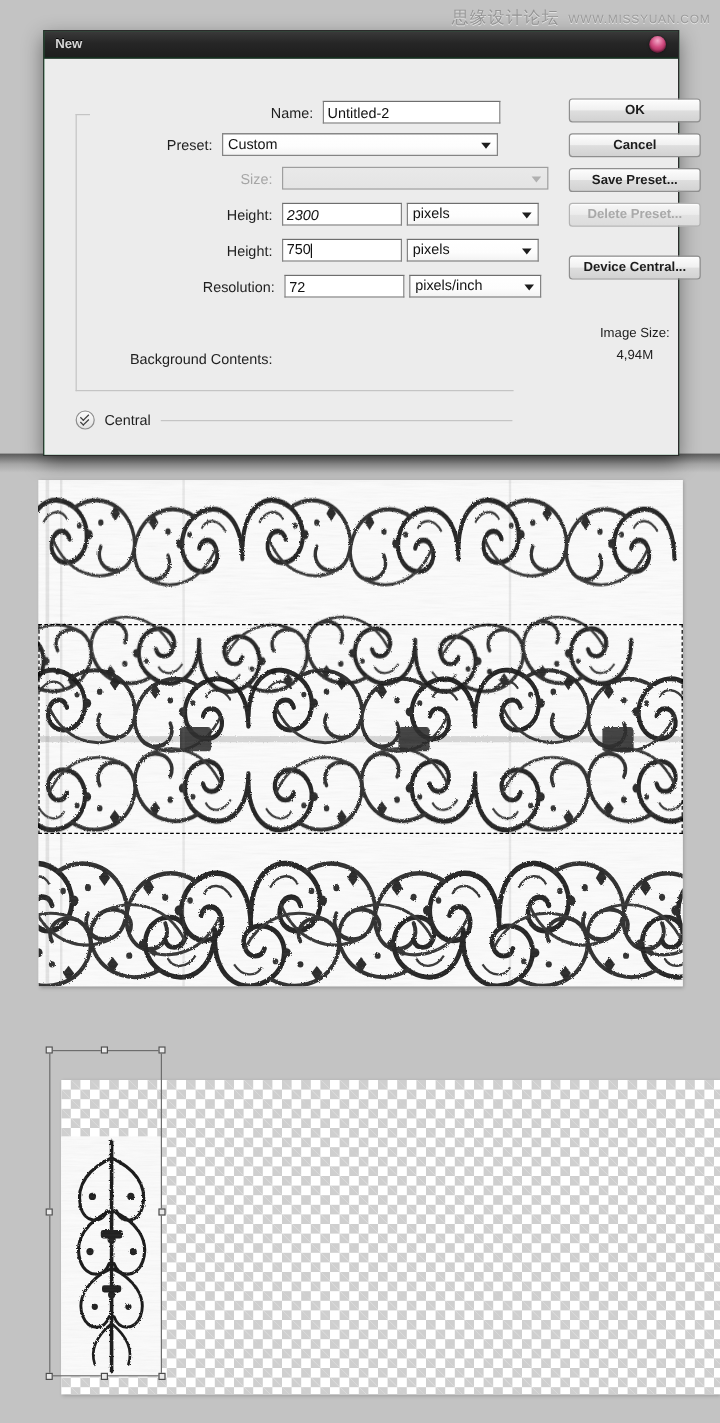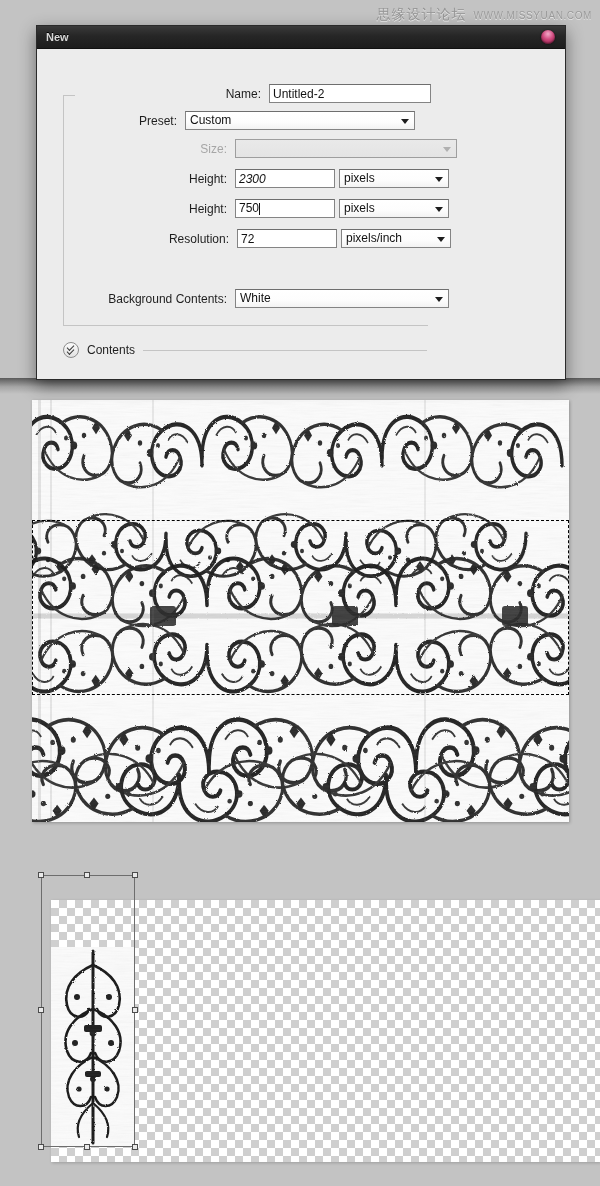--- a/index.html
+++ b/index.html
@@ -403,21 +403,21 @@
 
   <div id="dialog-body">
 
     <div id="form-area">
 
       <div id="preset-frame"></div>
       <div id="preset-frame-top-left"></div>
 
       <div class="row" style="left:0; top:35px; width:396px;">
         <span class="row-label" style="width:194px;">Name:</span>
-        <input class="txtfield" style="width: 162px; margin-left: 8px;" value="Untitled-2">
+        <input class="txtfield" style="width: 148px; margin-left: 8px;" value="Untitled-2">
       </div>
 
       <div class="row" style="left:0; top:62px; width:396px;">
         <span class="row-label" style="width:110px;">Preset:</span>
         <div class="combo" style="width:230px; margin-left:8px;">
           <span>Custom</span>
           <span class="arrow"></span>
         </div>
       </div>
 
@@ -455,34 +455,42 @@
         <input class="txtfield" style="width: 100px; margin-left: 8px;" value="72">
         <div class="combo" style="width:110px; margin-left:4px;">
           <span>pixels/inch</span>
           <span class="arrow"></span>
         </div>
       </div>
 
 
       <div class="row" style="left:0; top:240px; width:396px;">
         <span class="row-label" style="width:160px;">Background Contents:</span>
-        <div class="combo" style="width:214px; margin-left:8px;">
-          <span>White</span>
-          <span class="arrow"></span>
-        </div>
       </div>
 
       <div id="advanced-row">
         <span id="advanced-toggle-icon"></span>
-        <span id="advanced-label">Contents</span>
+        <span id="advanced-label">Central</span>
         <span id="advanced-rule"></span>
       </div>
 
     </div>
 
+    <div id="button-column">
+      <div class="dlgbtn" style="top:33px;">OK</div>
+      <div class="dlgbtn" style="top:62px;">Cancel</div>
+      <div class="dlgbtn" style="top:91px;">Save Preset...</div>
+      <div class="dlgbtn disabled" style="top:120px;">Delete Preset...</div>
+      <div class="dlgbtn" style="top:164px;">Device Central...</div>
+
+      <div id="image-size-block">
+        <div>Image Size:</div>
+        <div>4,94M</div>
+      </div>
+    </div>
 
   </div>
 </div>
 
 <div id="dialog-shadow-band"></div>
 
 <div id="canvas-image">
   <svg class="scroll-svg" viewBox="0 0 537 422" preserveAspectRatio="none">
     <defs>
       <filter id="rough">

